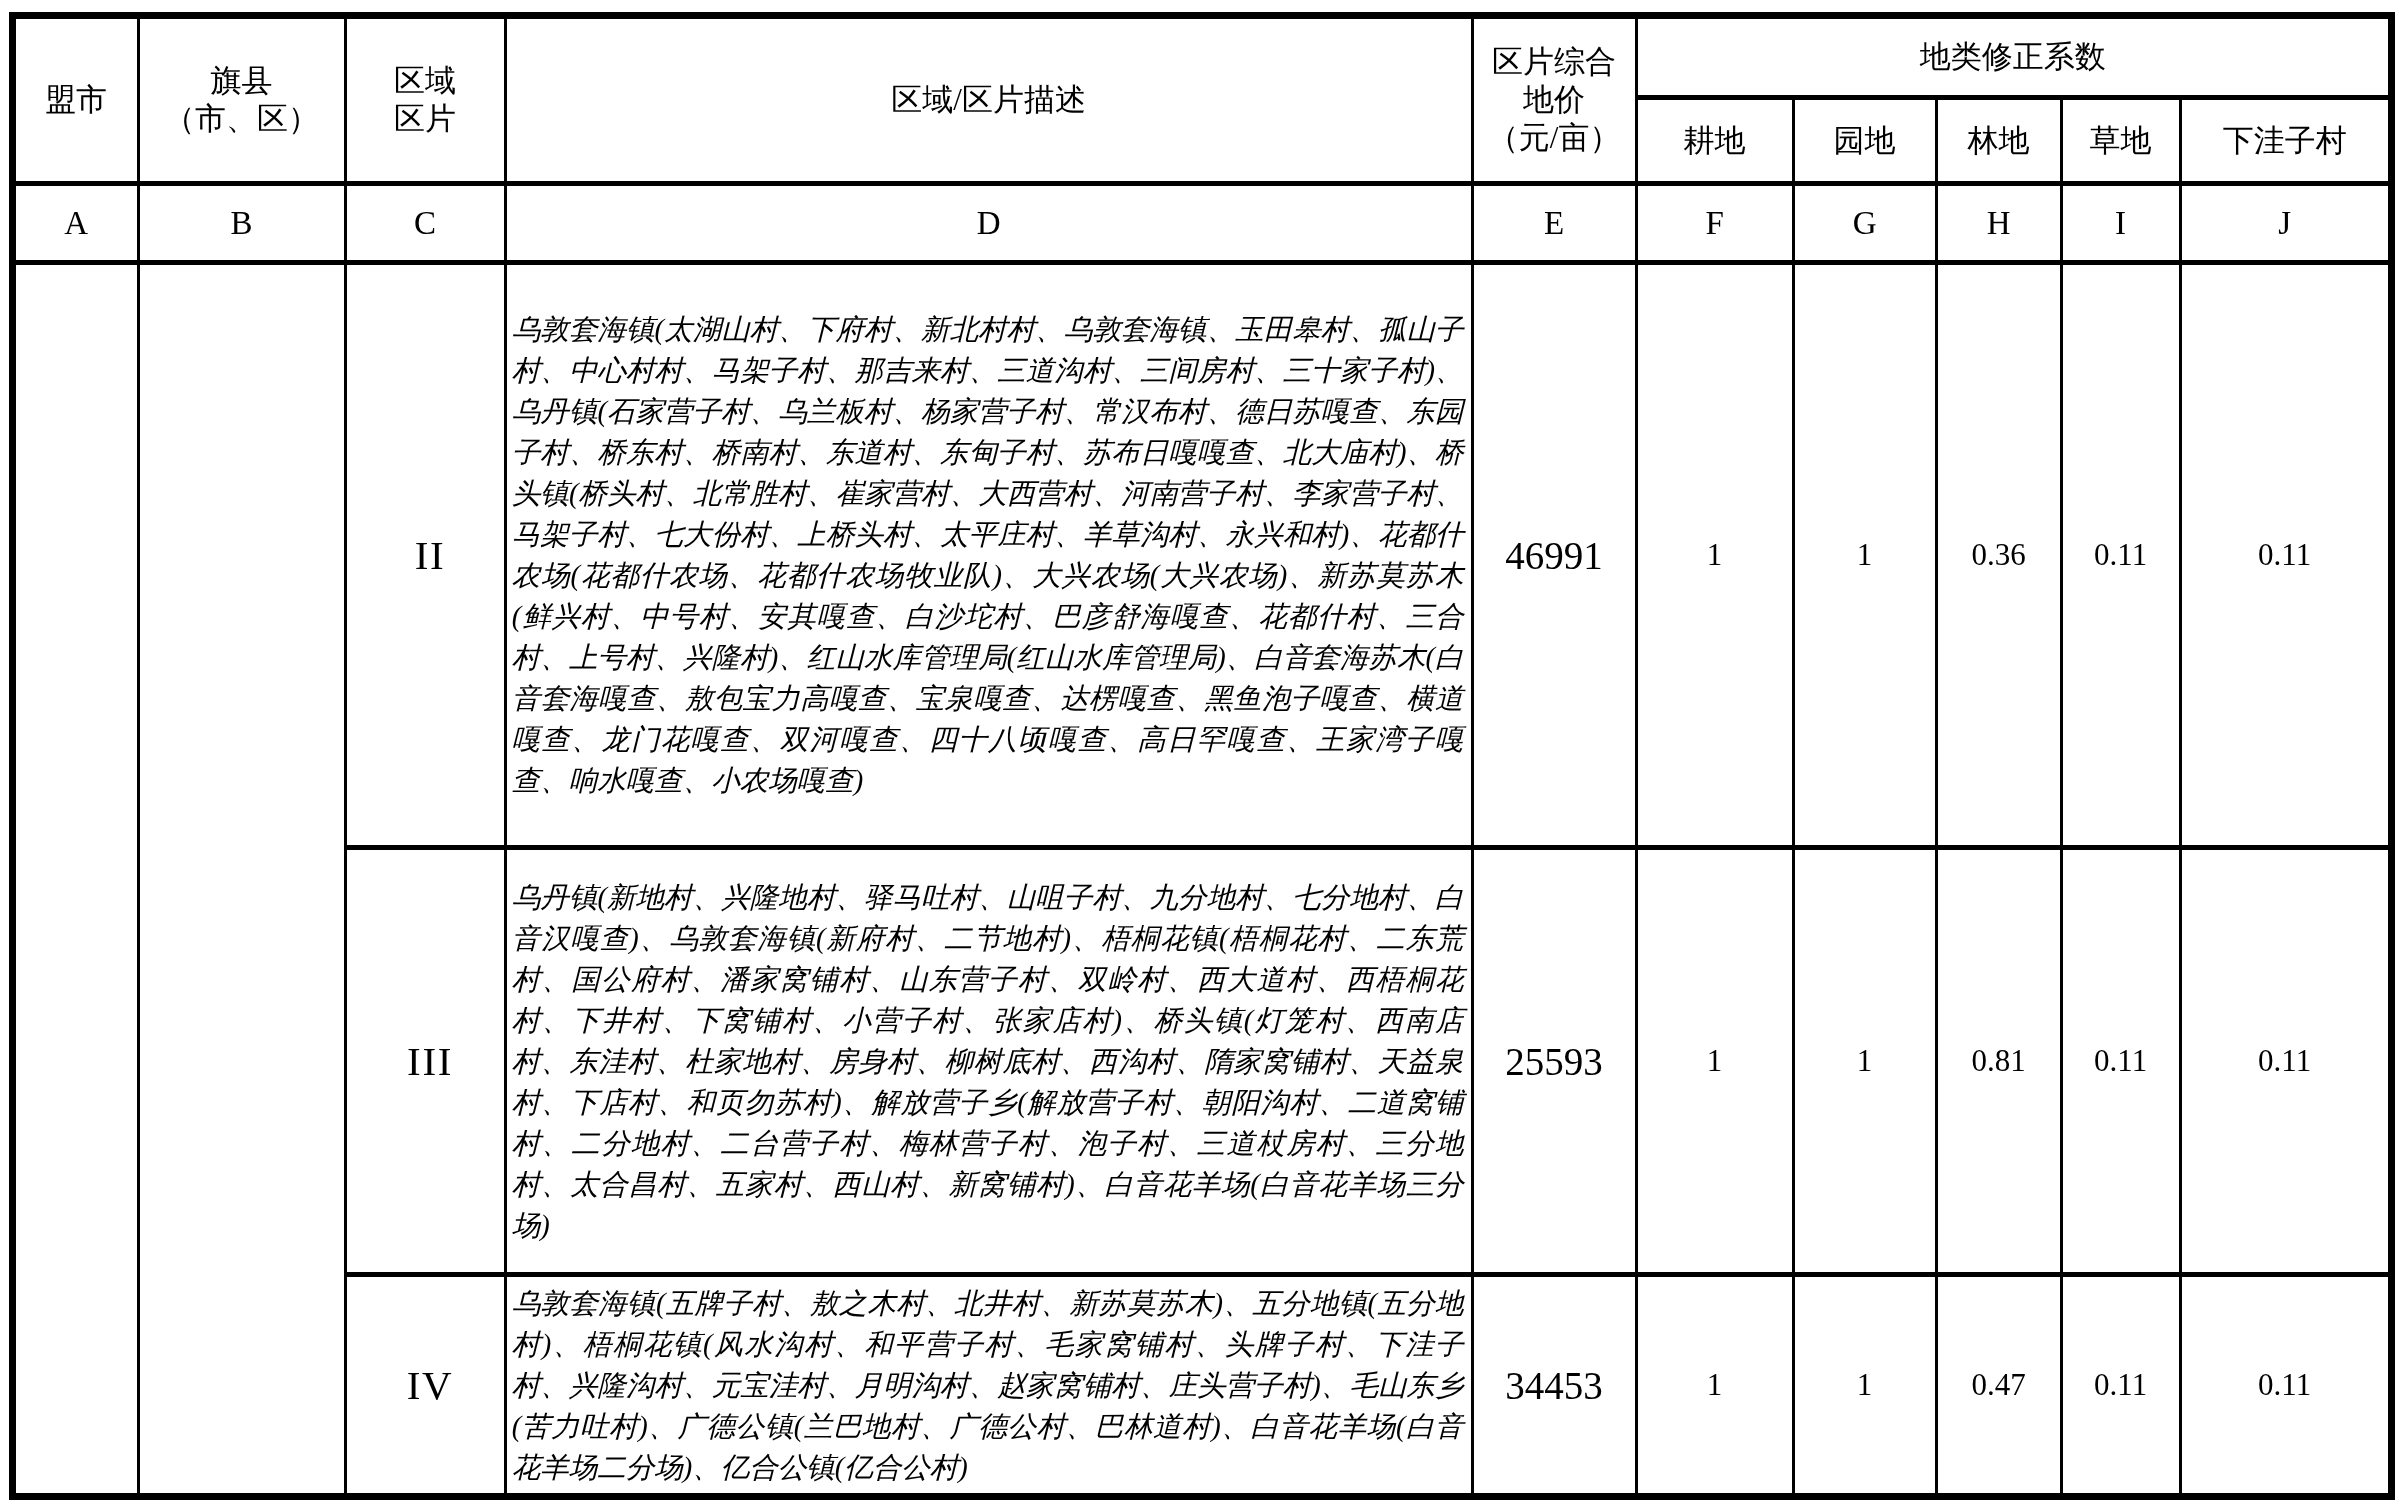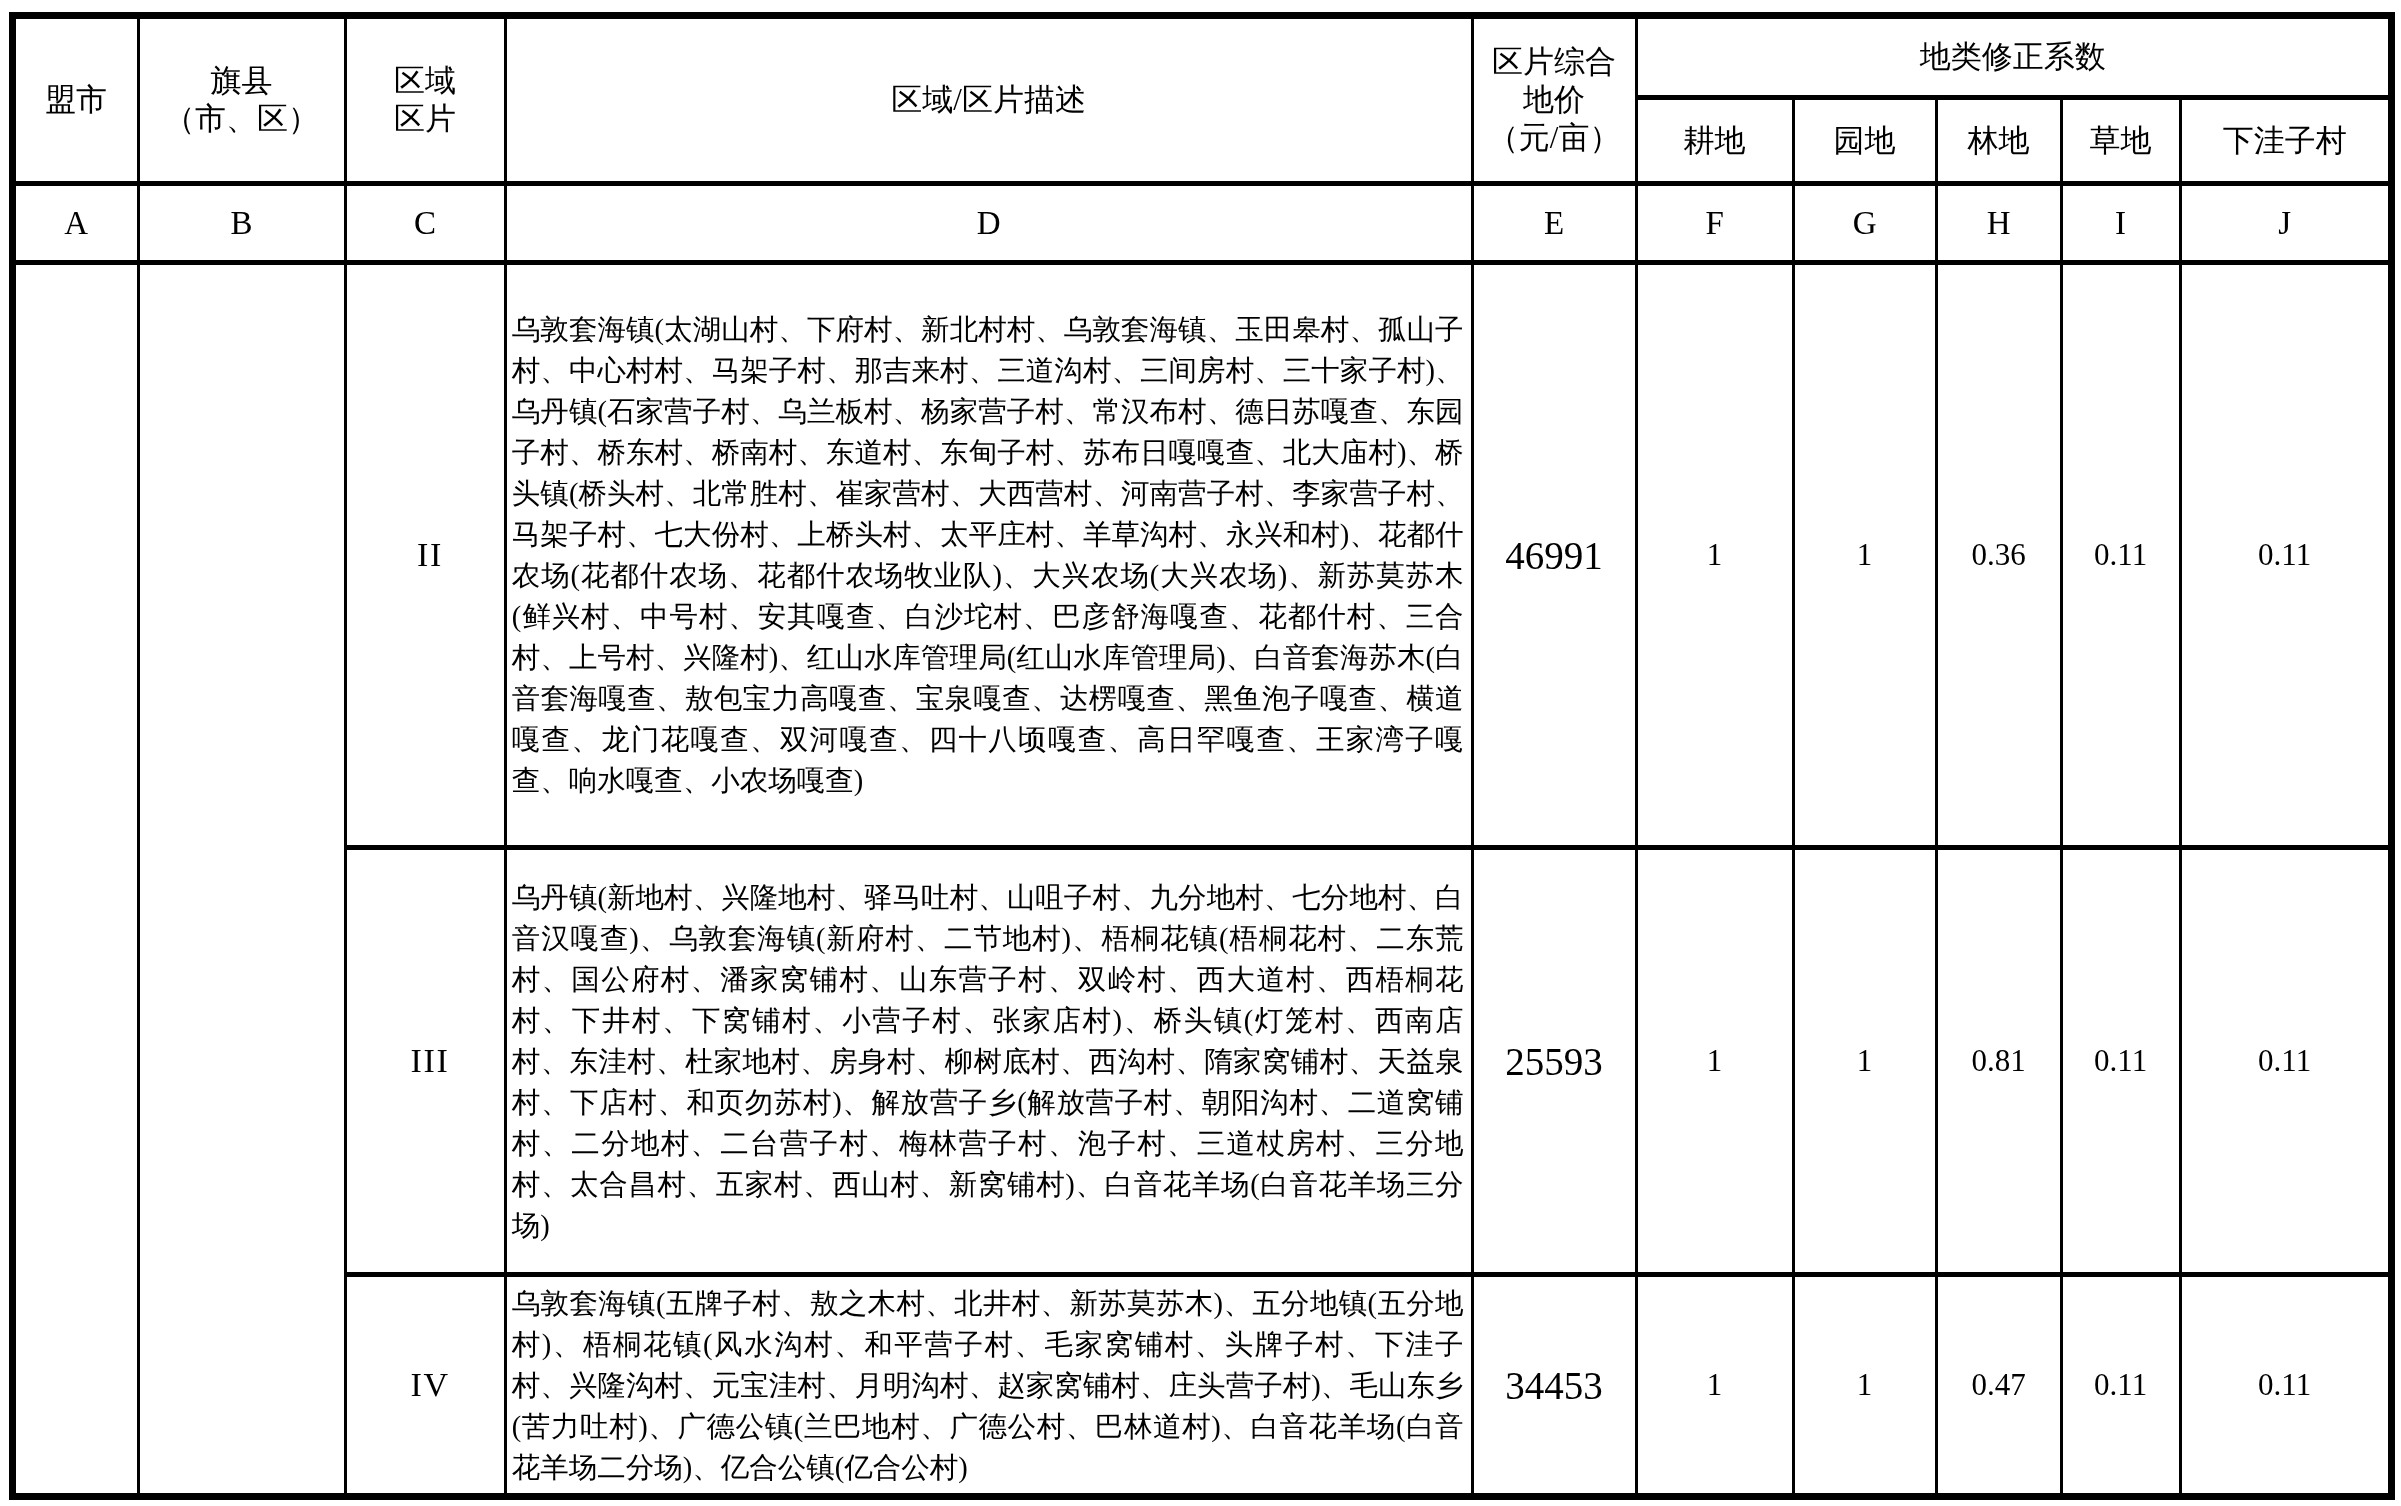--- a/index.html
+++ b/index.html
@@ -50,31 +50,32 @@
 
   .hdr {
     font-size: 31px;
     line-height: 38px;
     white-space: pre-line;
   }
   tr.letters td {
     font-size: 33px;
   }
   td.zone-cell {
-    font-size: 34px;
+    font-size: 41px;
     letter-spacing: 1.7px;
     padding-left: 10px;
   }
   td.desc-cell {
     text-align: justify;
     vertical-align: middle;
     padding: 3.5px 7px 3.5px 5.2px;
     font-size: 28.5px;
     line-height: 41px;
     font-family: "Liberation Serif", "DejaVu Serif", serif;
+    font-style: italic;
   }
   td.num-cell {
     font-size: 39px;
     font-family: "Liberation Serif", "DejaVu Serif", serif;
   }
   td.coef-cell {
     font-size: 31px;
   }
 </style>
 </head>

